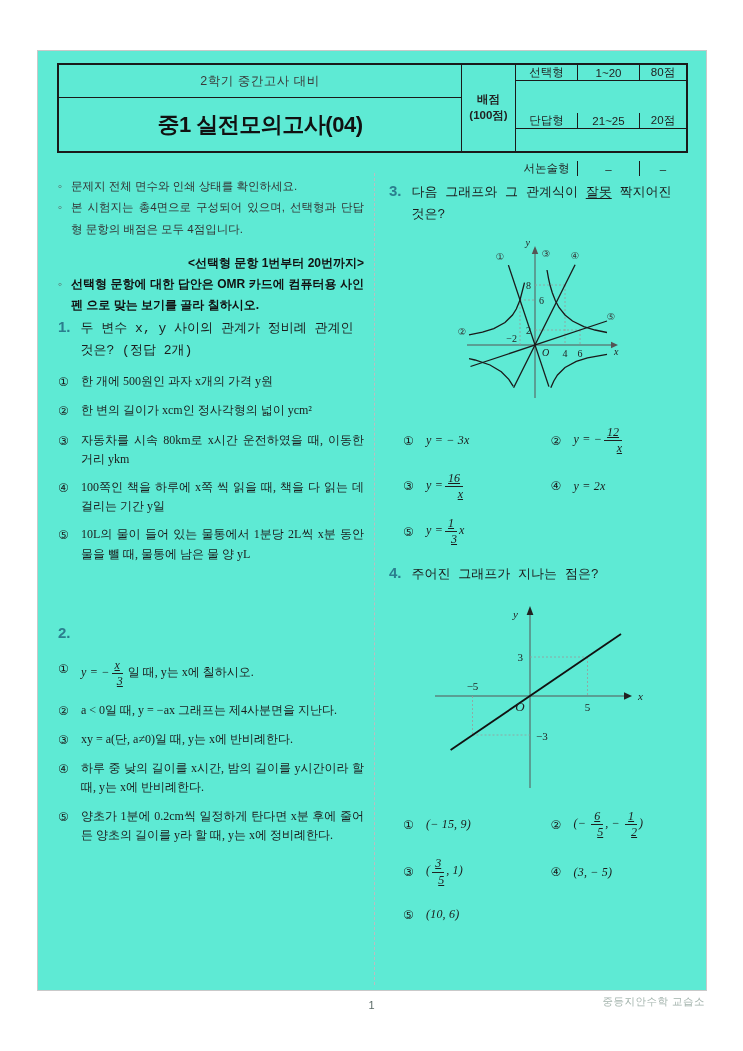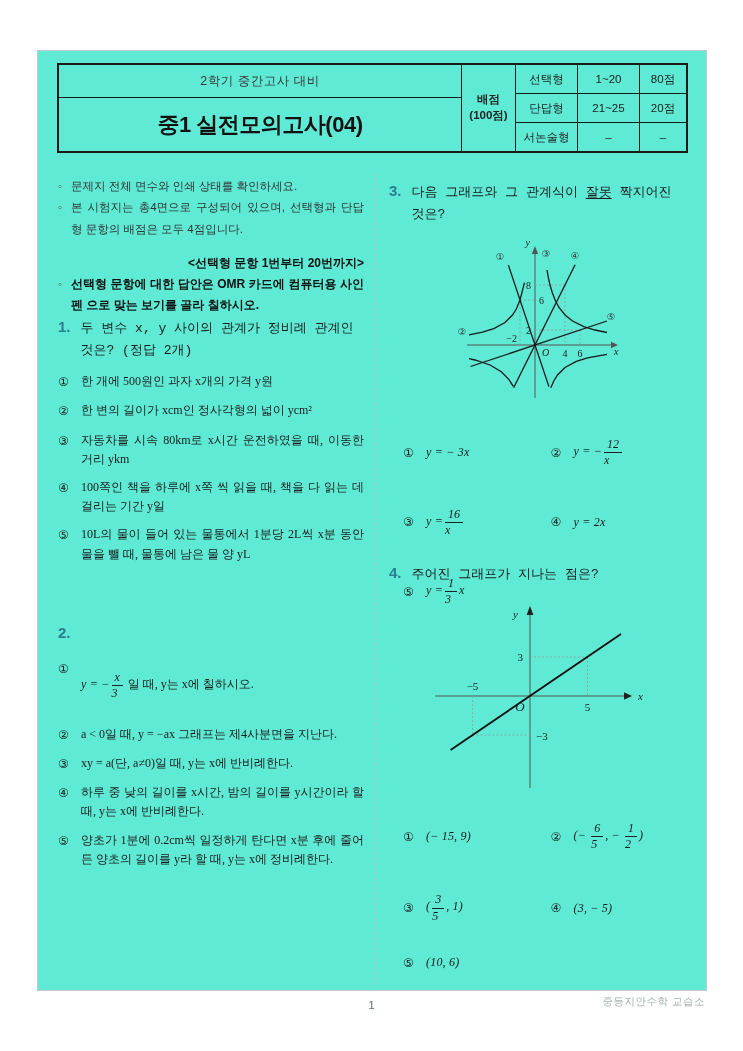--- a/index.html
+++ b/index.html
@@ -24,21 +24,21 @@
     font-size:12.5px; color:#3a3a3a; letter-spacing:0.5px;
   }
   .ht-title {
     flex:1; display:flex; align-items:center; justify-content:center;
     font-size:22px; font-weight:800; letter-spacing:-0.5px; color:#111;
   }
   .ht-score {
     width:54px; border-right:1px solid #1a1a1a; display:flex; flex-direction:column;
     align-items:center; justify-content:center; font-size:11.5px; font-weight:700; line-height:1.35;
   }
-  .ht-rows { flex:1; display:flex; flex-direction:column; }
+  .ht-rows { flex:1; display:flex; flex-direction:column;gap:32px; }
   .ht-row { flex:1; display:flex; border-bottom:1px solid #1a1a1a; }
   .ht-row:last-child { border-bottom:none; }
   .ht-row > div { display:flex; align-items:center; justify-content:center; font-size:11.5px; color:#222; }
   .c-type  { width:62px; border-right:1px solid #1a1a1a; }
   .c-range { width:62px; border-right:1px solid #1a1a1a; }
   .c-points{ flex:1; }
   
   .divider {
     position:absolute; left:336px; top:122px; height:812px; width:0;
     border-left:1px dashed #b9bec0;
@@ -59,21 +59,21 @@
   .qstem { font-family:Liberation Mono, monospace; font-size:13px; line-height:1.7; color:#1c1c1c; padding-top:1px; }
   .ul { text-decoration:underline; text-underline-offset:2px; }
   .opts { margin-top:10px; }
   .opt {
     display:flex; gap:6px; margin-bottom:9px;
     font-family:"Liberation Serif", serif; font-size:12px; line-height:1.6; color:#1c1c1c;
   }
   .opt .marker { flex:0 0 17px; font-family:"DejaVu Sans", sans-serif; font-size:12px; padding-top:1px; }
   .opt .otext { flex:1; text-align:justify; }
   .mathline { font-style:italic; letter-spacing:0.2px; }
-  .frac { display:inline-block; vertical-align:middle; text-align:left; line-height:1.1; font-style:italic; margin:12px 2px; }
+  .frac { display:inline-block; vertical-align:middle; text-align:right; line-height:1.1; font-style:italic; margin:0 2px;text-decoration:underline; }
   .frac .num { display:block; border-bottom:1px solid #222; padding:0 3px 1px; }
   .frac .den { display:block; padding-top:1px; }
   .optgrid {
     display:grid; grid-template-columns:1.05fr 1fr; row-gap:16px; margin-top:12px; padding-left:14px;
     font-family:"Liberation Serif", serif; font-size:12.5px; color:#1c1c1c;
   }
   .optgrid .opt { margin-bottom:0; align-items:center; }
   .figwrap { display:flex; justify-content:center; margin-top:6px; }
   svg text { font-family:"Liberation Serif", serif; fill:#222; }
   svg .var { font-style:italic; }

